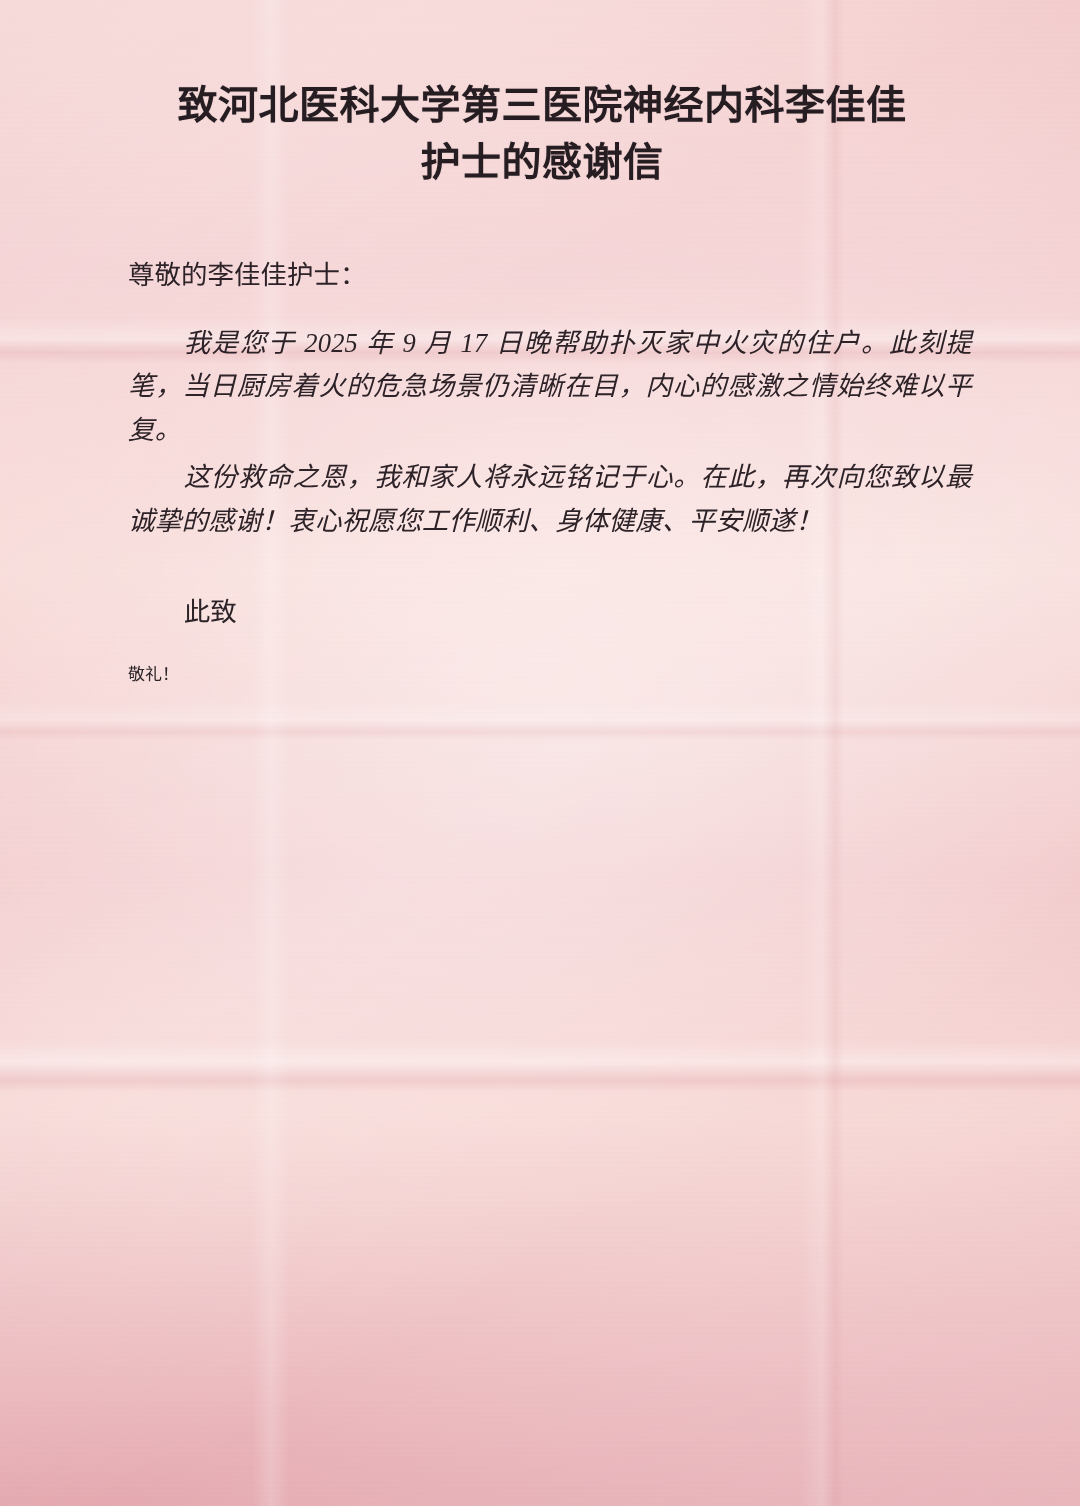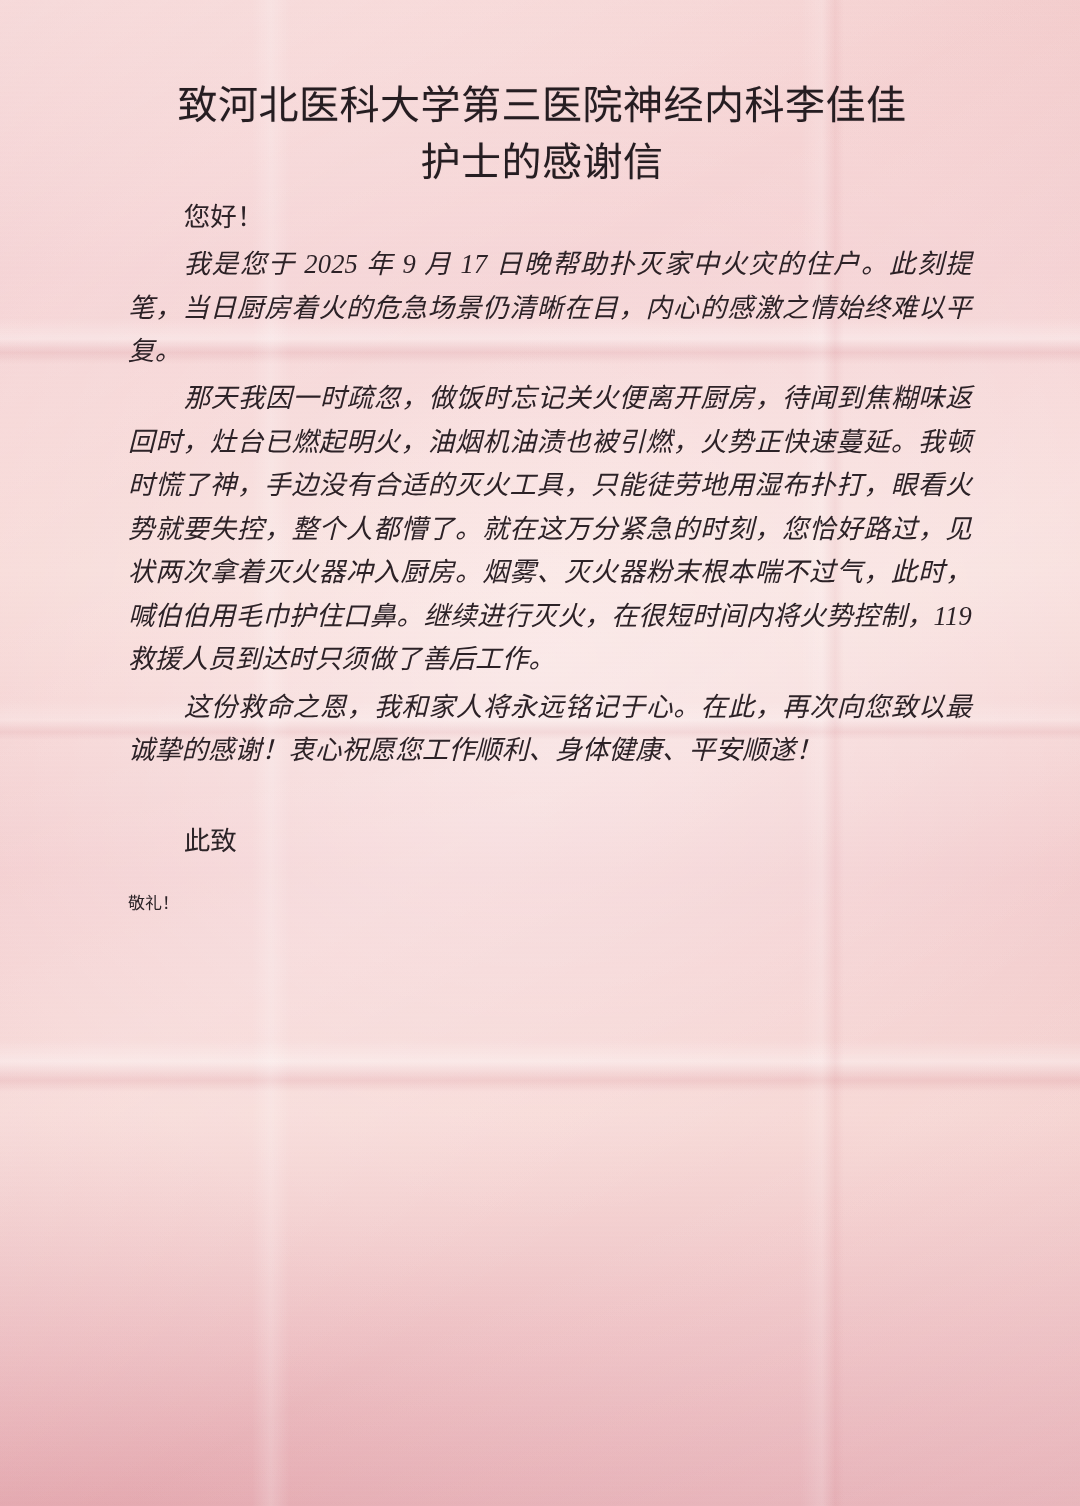--- a/index.html
+++ b/index.html
@@ -45,21 +45,21 @@
   
   #letter-content {
     position: relative;
     z-index: 2;
     padding: 78px 108px 0 128px;
     color: #2a2226;
   }
 
   #letter-title {
     font-size: 40px;
-    font-weight: normal;
+    font-weight: bold;
     line-height: 1.42;
     text-align: center;
     letter-spacing: 0.5px;
     margin: 0 46px 0 30px;
     color: #241c20;
     text-shadow: 0 0 1px rgba(60,40,50,0.25);
   }
 
   #salutation {
     margin-top: 64px;
@@ -105,26 +105,25 @@
   <div class="crease h1"></div>
   <div class="crease h2"></div>
   <div class="crease h3"></div>
   <div class="crease v1"></div>
   <div class="crease v2"></div>
 
   <div id="letter-content">
 
     <h1 id="letter-title">致河北医科大学第三医院神经内科李佳佳护士的感谢信</h1>
 
+    <p id="salutation">尊敬的李佳佳护士：</p>
 
-    <p class="body-para indent-1">您好！</p>
 
     <p class="body-para indent-2">我是您于 2025 年 9 月 17 日晚帮助扑灭家中火灾的住户。此刻提笔，当日厨房着火的危急场景仍清晰在目，内心的感激之情始终难以平复。</p>
 
-    <p class="body-para indent-2">那天我因一时疏忽，做饭时忘记关火便离开厨房，待闻到焦糊味返回时，灶台已燃起明火，油烟机油渍也被引燃，火势正快速蔓延。我顿时慌了神，手边没有合适的灭火工具，只能徒劳地用湿布扑打，眼看火势就要失控，整个人都懵了。就在这万分紧急的时刻，您恰好路过，见状两次拿着灭火器冲入厨房。烟雾、灭火器粉末根本喘不过气，此时，喊伯伯用毛巾护住口鼻。继续进行灭火，在很短时间内将火势控制，119 救援人员到达时只须做了善后工作。</p>
 
 
 
     <p class="body-para indent-2">这份救命之恩，我和家人将永远铭记于心。在此，再次向您致以最诚挚的感谢！衷心祝愿您工作顺利、身体健康、平安顺遂！</p>
 
     <div id="closing-block">
       <p id="closing-ci">此致</p>
       <p id="closing-ji">敬礼！</p>
     </div>
 

